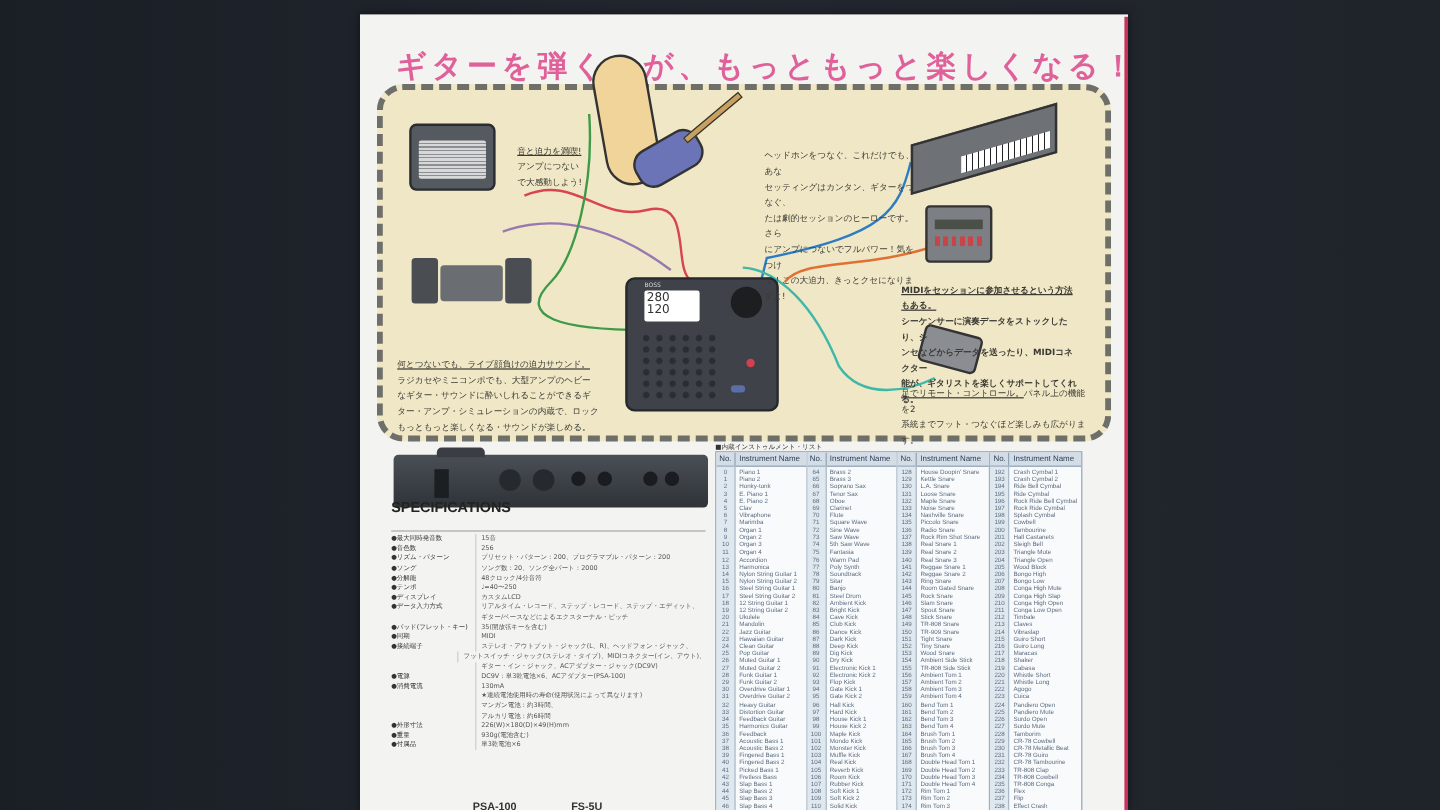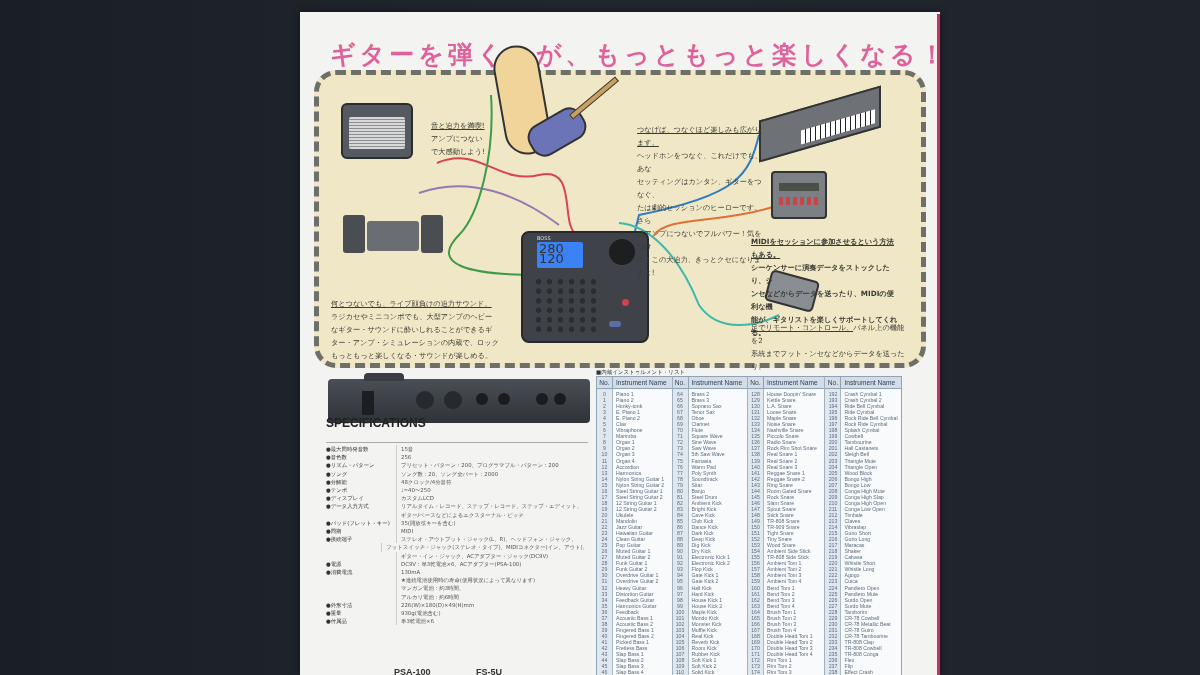--- a/index.html
+++ b/index.html
@@ -100,61 +100,60 @@
       <div style="position:absolute;left:40px;bottom:4px;width:74px;height:14px;background:repeating-linear-gradient(90deg,#fff 0 4px,#222 4px 5px);"></div>
     </div>
 
     <div class="illus" style="left:452px;top:96px;width:56px;height:48px;background:#7c7f84;border:2px solid #333;border-radius:4px;">
       <div style="margin:10px 6px 0;height:8px;background:#4a5048;"></div>
       <div style="margin:6px 6px 0;height:8px;background:repeating-linear-gradient(90deg,#c84448 0 4px,transparent 4px 7px);"></div>
     </div>
 
     <div class="illus" style="left:202px;top:156px;width:128px;height:112px;background:#3f4349;border:2px solid #25282c;border-radius:8px;">
       <div style="position:absolute;left:14px;top:2px;font-size:5px;color:#ddd;">BOSS</div>
-      <div style="position:absolute;left:14px;top:9px;width:46px;height:26px;background:#3b82f6;border-radius:2px;font-size:13px;color:#333;padding:2px;line-height:10px;">
+      <div style="position:absolute;left:14px;top:9px;width:46px;height:26px;background:#ffffff;border-radius:2px;font-size:10px;color:#333;padding:2px;line-height:10px;">
         <div>280</div>
         <div>120</div>
       </div>
       <div style="position:absolute;right:12px;top:6px;width:26px;height:26px;border-radius:50%;background:#1c1e20;"></div>
       <div style="position:absolute;left:10px;top:44px;width:66px;height:56px;background:radial-gradient(circle,#2a2d31 2.5px,transparent 3px) 0 0/11px 9.5px;"></div>
       <div style="position:absolute;right:18px;top:66px;width:7px;height:7px;border-radius:50%;background:#d34050;"></div>
       <div style="position:absolute;right:26px;top:88px;width:12px;height:6px;border-radius:3px;background:#5b6ea8;"></div>
     </div>
 
     <div class="illus" style="left:448px;top:200px;width:50px;height:32px;background:#8a8d91;border:2px solid #333;border-radius:5px;transform:rotate(15deg);"></div>
 
     <div class="caption" style="left:112px;top:44px;width:60px;">
       <div class="lead">音と迫力を満喫!</div>
       <div>アンプにつない</div>
       <div>で大感動しよう!</div>
     </div>
     <div class="caption" style="left:318px;top:48px;width:130px;">
-      <div class="lead">つなげば、つなぐほど楽しみも広がります。</div>
       <div>ヘッドホンをつなぐ、これだけでも、あな</div>
       <div>セッティングはカンタン、ギターをつなぐ、</div>
       <div>たは劇的セッションのヒーローです。さら</div>
       <div>にアンプにつないでフルパワー！気をつけ</div>
       <div>て！この大迫力、きっとクセになりますよ!</div>
     </div>
     <div class="caption" style="left:12px;top:194px;width:170px;margin-top:28px;">
       <div class="lead">何とつないでも、ライブ顔負けの迫力サウンド。</div>
       <div>ラジカセやミニコンポでも、大型アンプのヘビー</div>
       <div>なギター・サウンドに酔いしれることができるギ</div>
       <div>ター・アンプ・シミュレーションの内蔵で、ロック</div>
       <div>もっともっと楽しくなる・サウンドが楽しめる。</div>
     </div>
     <div class="caption" style="left:432px;top:160px;width:150px;font-weight:bold;">
       <div class="lead">MIDIをセッションに参加させるという方法もある。</div>
       <div>シーケンサーに演奏データをストックしたり、シ</div>
-      <div>ンセなどからデータを送ったり、MIDIの便利な機</div>
+      <div>ンセなどからデータを送ったり、MIDIコネクター</div>
       <div>能が、ギタリストを楽しくサポートしてくれる。</div>
     </div>
     <div class="caption" style="left:432px;top:246px;width:160px;">
       <div><span class="lead">足でリモート・コントロール。</span><span>パネル上の機能を2</span></div>
-      <div>系統までフット・ンセなどからデータを送ったり。</div>
+      <div>系統までフット・つなぐほど楽しみも広がります。</div>
     </div>
   </div>
 
   <div class="device-back">
     <div style="position:absolute;left:2px;top:10px;width:262px;height:44px;background:linear-gradient(#4a4f56,#2f3338);border-radius:4px;"></div>
     <div style="position:absolute;left:38px;top:4px;width:40px;height:8px;background:#3a3e44;border-radius:4px 4px 0 0;"></div>
     <div style="position:absolute;left:36px;top:22px;width:12px;height:24px;background:#1c1f22;"></div>
     <div style="position:absolute;left:90px;top:22px;width:18px;height:18px;border-radius:50%;background:#26292d;"></div>
     <div style="position:absolute;left:118px;top:22px;width:18px;height:18px;border-radius:50%;background:#26292d;"></div>
     <div style="position:absolute;left:150px;top:24px;width:12px;height:12px;border-radius:50%;background:#1a1c1f;"></div>

